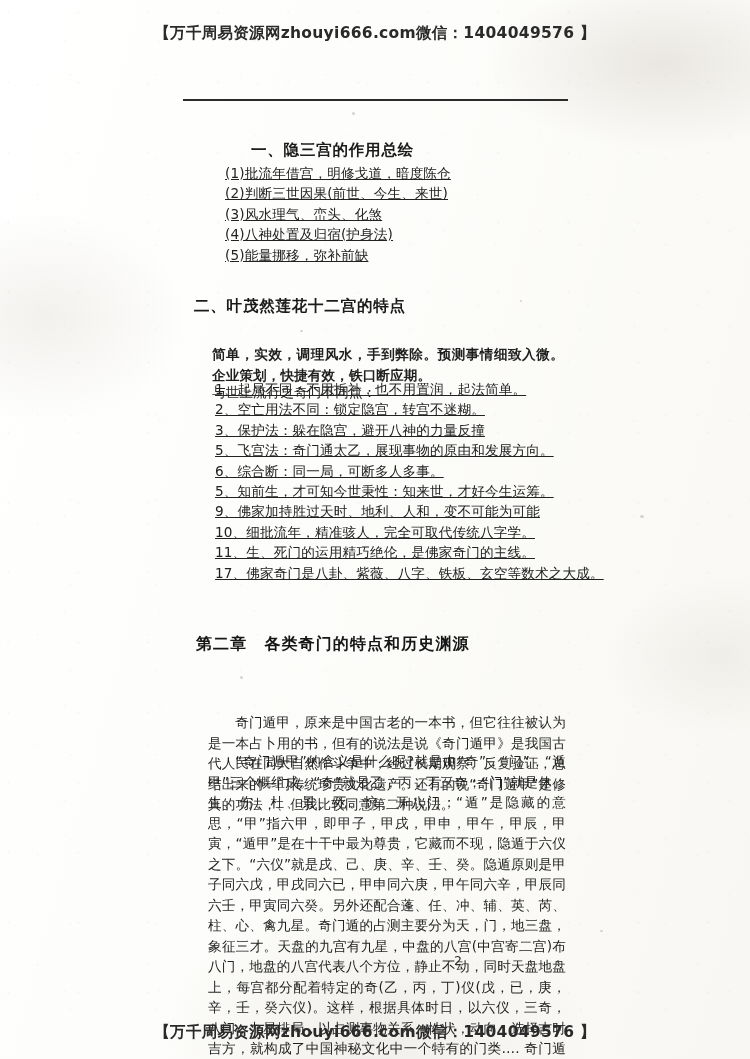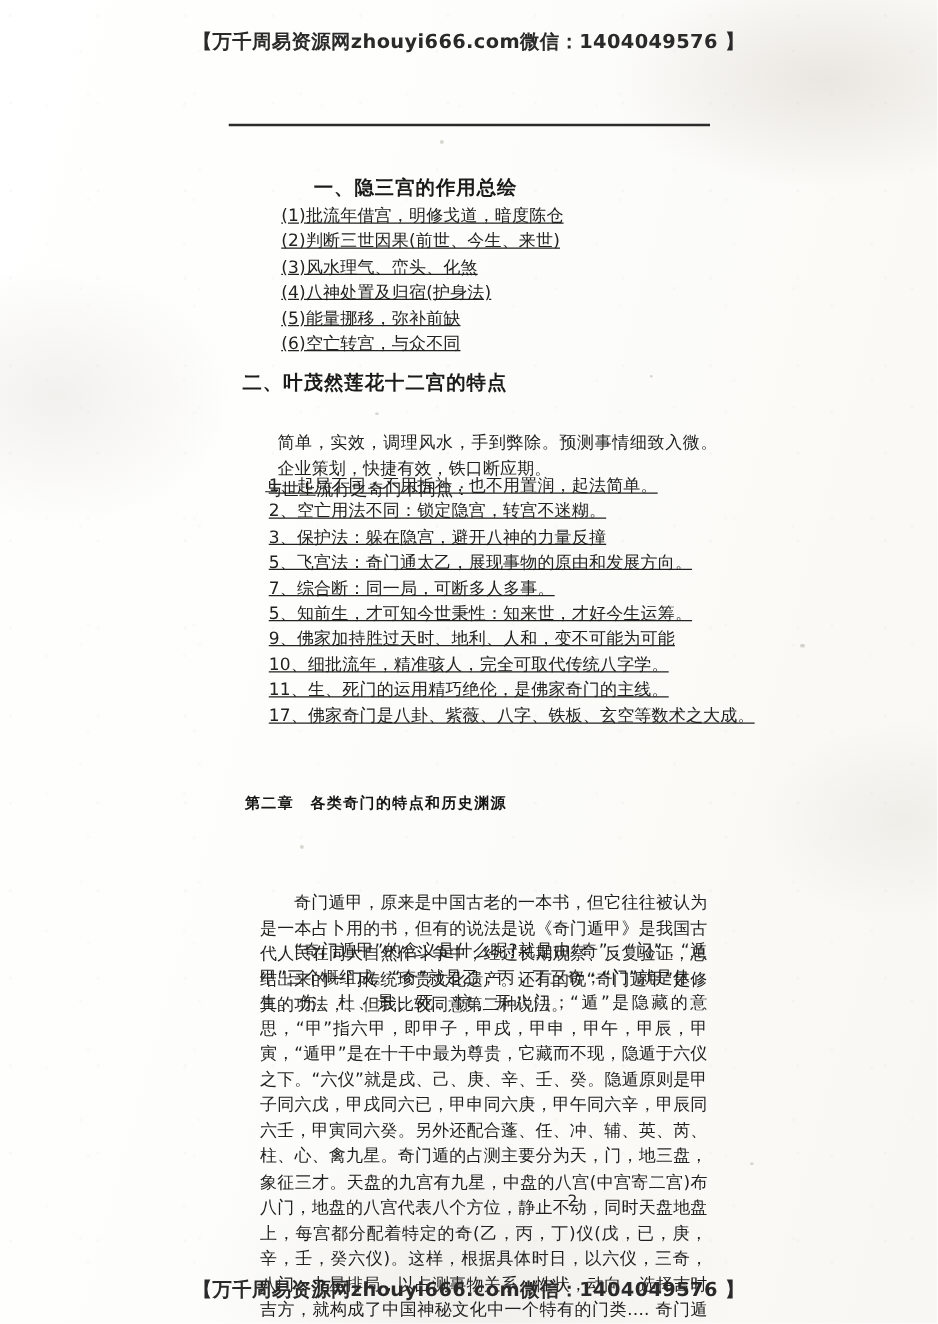--- a/index.html
+++ b/index.html
@@ -82,21 +82,21 @@
     color: #1b1b1b;
     white-space: nowrap;
   }
   #sec1-heading { left: 203px; top: 140px; margin-left: 48px; }
   #sec2-heading { left: 194px; top: 296px; }
 
   .chapter-heading {
     position: absolute;
     left: 196px;
     top: 634px;
-    font-size: 12px;
+    font-size: 16px;
     font-weight: bold;
     letter-spacing: 1.1px;
     color: #161616;
     white-space: nowrap;
   }
 
   
   .list {
     position: absolute;
     font-size: 13.6px;
@@ -113,21 +113,21 @@
     position: absolute;
     font-size: 13.6px;
     line-height: 20.5px;
     color: #1f1f1f;
     text-align: justify;
     text-justify: inter-character;
     letter-spacing: 0.1px;
   }
   .para.indent { text-indent: 2em; }
 
-  #intro-para   { left: 222px; top: 344px; width: 352px; }
+  #intro-para   { left: 212px; top: 344px; width: 352px; font-weight: bold; }
   #intro-note   { left: 212px; top: 362px; width: 352px; margin-top: 20px; }
   #body-para-1  { left: 208px; top: 712px; width: 358px; }
   #body-para-2  { left: 208px; top: 751px; width: 358px; }
 
   
   .page-number {
     position: absolute;
     left: 440px;
     top: 953px;
     width: 36px;
@@ -158,35 +158,34 @@
   <div class="rule"></div>
 
   <div class="sec-heading" id="sec1-heading">一、隐三宫的作用总绘</div>
 
   <div class="list" id="sec1-list">
     <div class="list-item">(1)批流年借宫，明修戈道，暗度陈仓</div>
     <div class="list-item">(2)判断三世因果(前世、今生、来世)</div>
     <div class="list-item">(3)风水理气、峦头、化煞</div>
     <div class="list-item">(4)八神处置及归宿(护身法)</div>
     <div class="list-item">(5)能量挪移，弥补前缺</div>
-    <div class="list-item">(6)空亡转宫，与众不同</div>
   </div>
 
   <div class="sec-heading" id="sec2-heading">二、叶茂然莲花十二宫的特点</div>
 
   <div class="para" id="intro-para">简单，实效，调理风水，手到弊除。预测事情细致入微。企业策划，快捷有效，铁口断应期。</div>
 
   <div class="para" id="intro-note">与世上流行之奇门不同点：</div>
 
   <div class="list" id="sec2-list">
     <div class="list-item">1、起局不同：不用拆补，也不用置润，起法简单。</div>
     <div class="list-item">2、空亡用法不同：锁定隐宫，转宫不迷糊。</div>
     <div class="list-item">3、保护法：躲在隐宫，避开八神的力量反撞</div>
     <div class="list-item">5、飞宫法：奇门通太乙，展现事物的原由和发展方向。</div>
-    <div class="list-item">7、综合断：同一局，可断多人多事。</div>
+    <div class="list-item">6、综合断：同一局，可断多人多事。</div>
     <div class="list-item">5、知前生，才可知今世秉性：知来世，才好今生运筹。</div>
     <div class="list-item">9、佛家加持胜过天时、地利、人和，变不可能为可能</div>
     <div class="list-item">10、细批流年，精准骇人，完全可取代传统八字学。</div>
     <div class="list-item">11、生、死门的运用精巧绝伦，是佛家奇门的主线。</div>
     <div class="list-item">17、佛家奇门是八卦、紫薇、八字、铁板、玄空等数术之大成。</div>
   </div>
 
   <div class="chapter-heading">第二章　各类奇门的特点和历史渊源</div>
 
   <div class="para indent" id="body-para-1">奇门遁甲，原来是中国古老的一本书，但它往往被认为是一本占卜用的书，但有的说法是说《奇门遁甲》是我国古代人民在同大自然作斗争中，经过长期观察、反复验证，总结出来的一门传统珍贵文化遗产。还有的说“奇门遁甲”是修真的功法，、但我比较同意第二种说法。</div>

